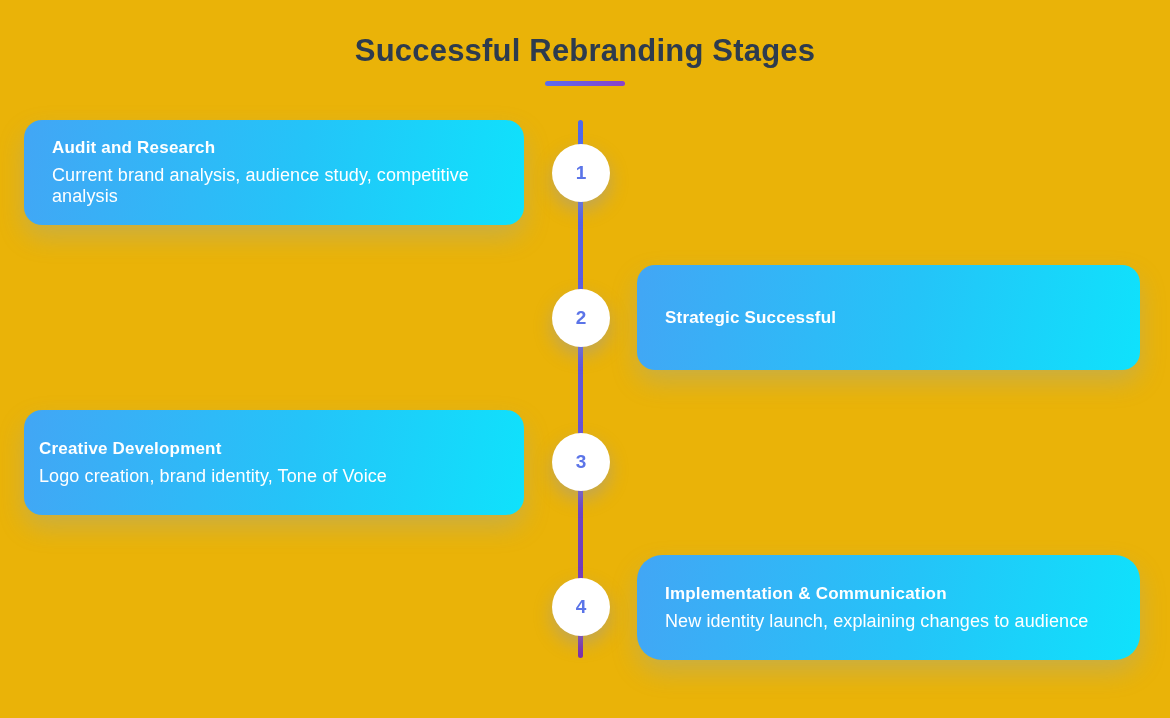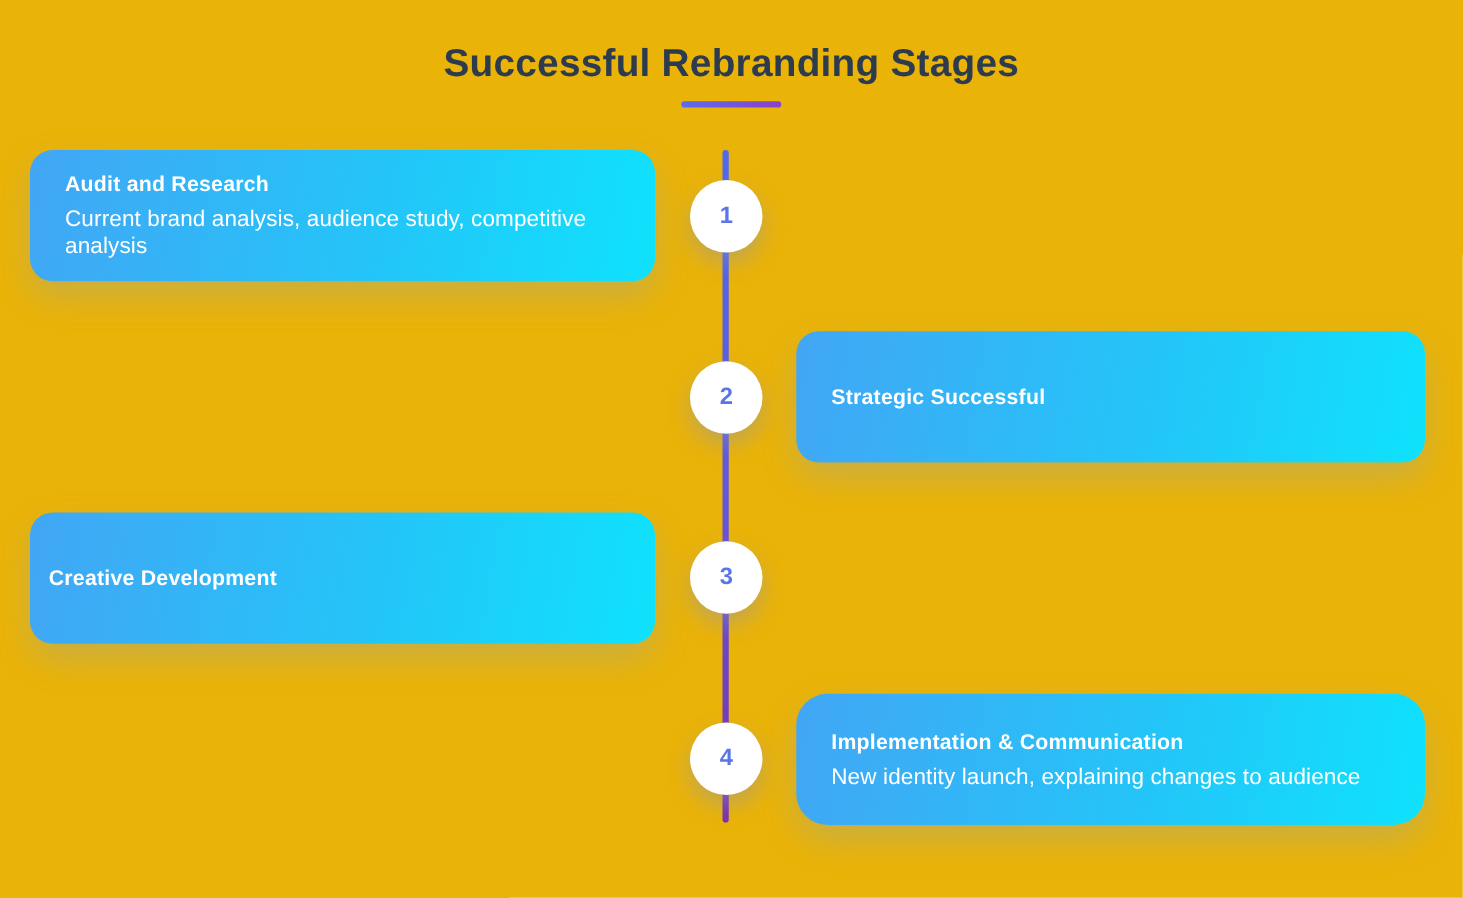--- a/index.html
+++ b/index.html
@@ -124,20 +124,21 @@
     <div class="card-title">Audit and Research</div>
     <div class="card-desc">Current brand analysis, audience study, competitive analysis</div>
   </div>
 
   <div class="stage-card card-right card-2">
     <div class="card-title">Strategic Successful</div>
   </div>
 
   <div class="stage-card card-left card-3">
     <div class="card-title">Creative Development</div>
+    <div class="card-desc">Logo creation, brand identity, Tone of Voice</div>
   </div>
 
   <div class="stage-card card-right card-4">
     <div class="card-title">Implementation &amp; Communication</div>
     <div class="card-desc">New identity launch, explaining changes to audience</div>
   </div>
 
 </div>
 
 </body></html>

